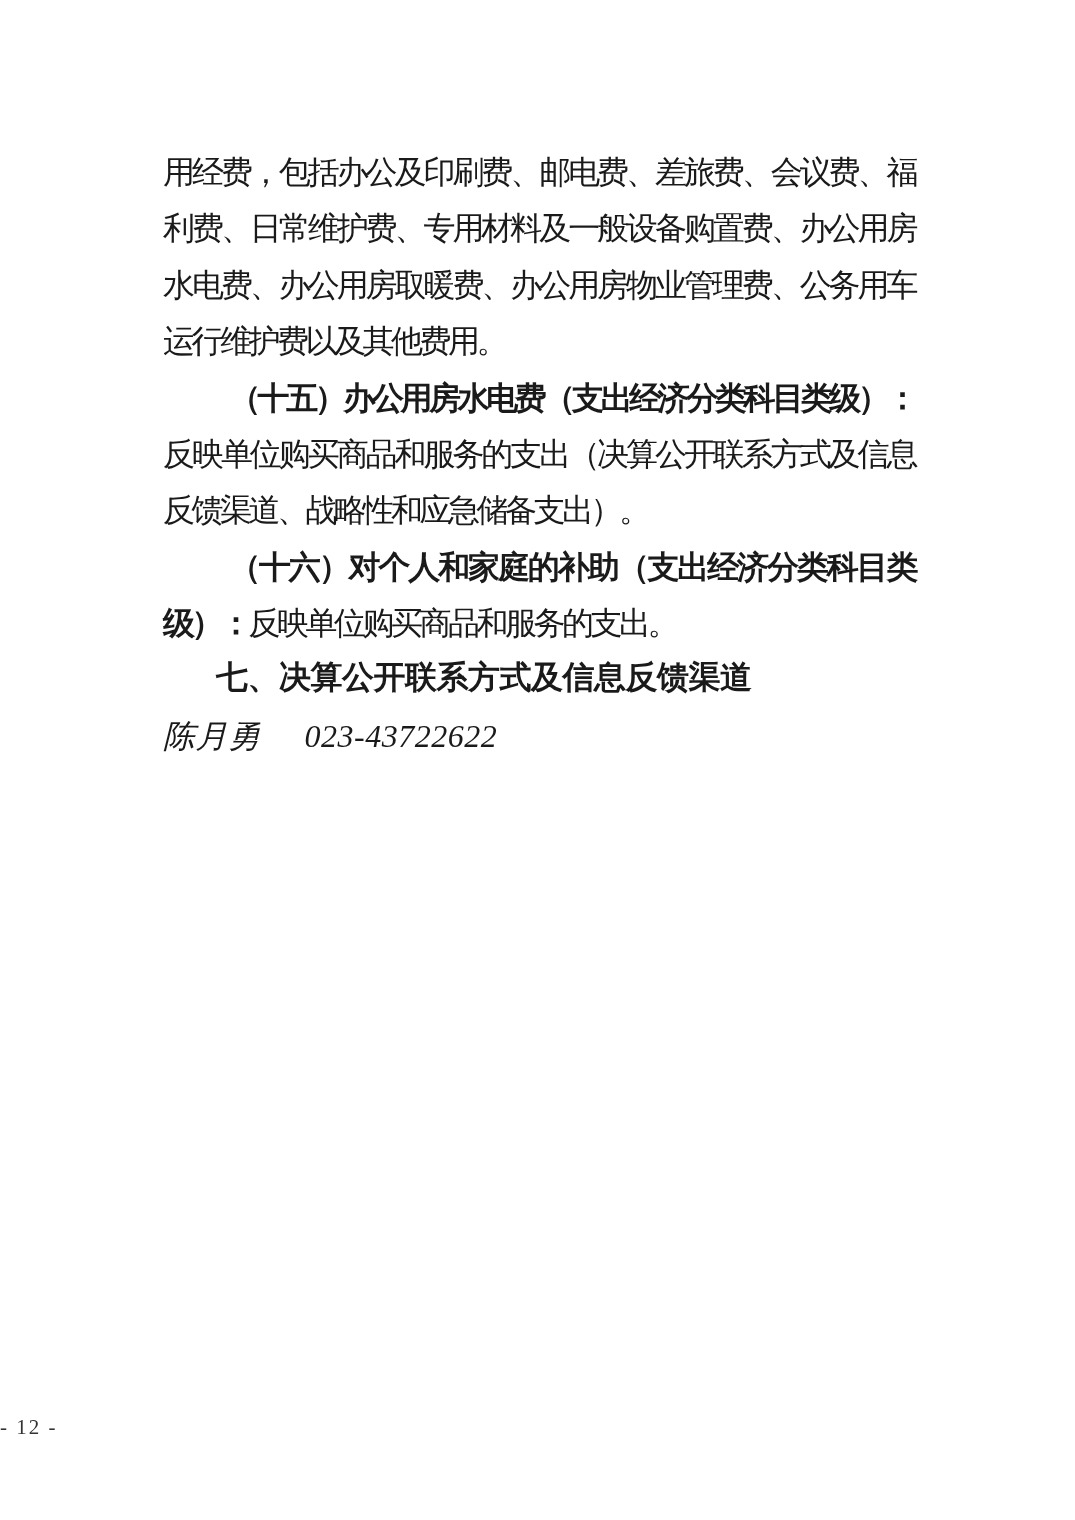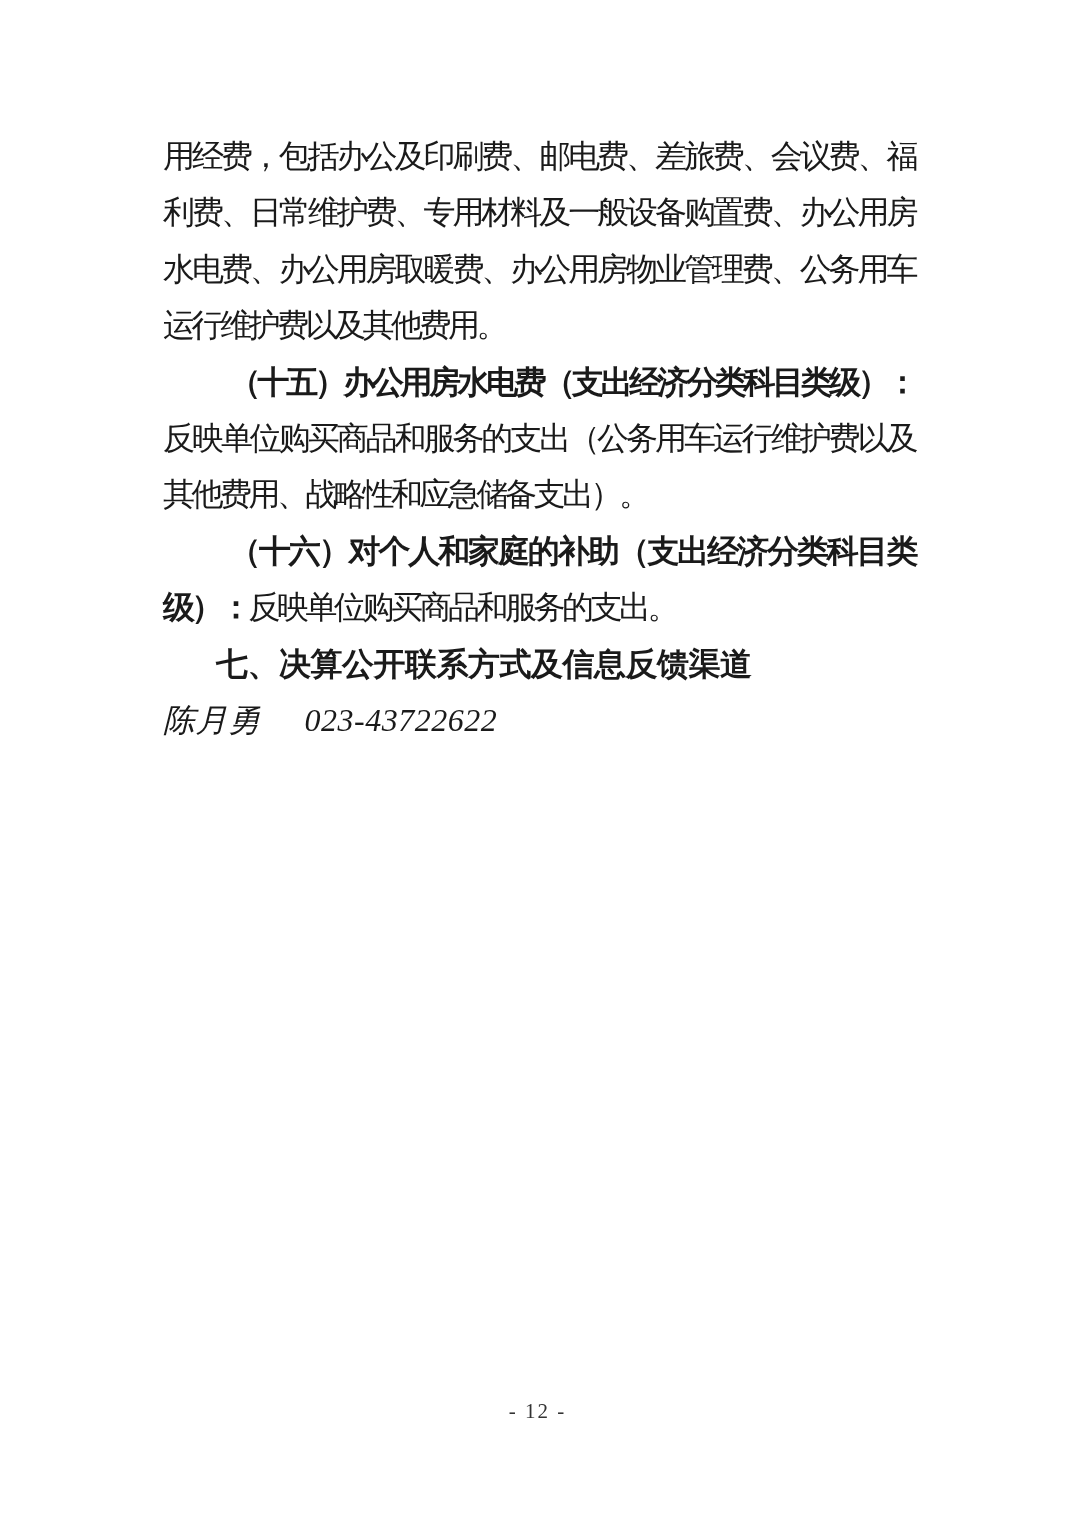--- a/index.html
+++ b/index.html
@@ -4,71 +4,71 @@
 <style>
   html, body { margin: 0; padding: 0; }
   body {
     width: 1075px;
     height: 1520px;
     background: #ffffff;
     position: relative;
     overflow: hidden;
     font-family: "Liberation Serif", serif;
   }
-  .page { position: absolute; inset: 0; }
+  .page { position: absolute; inset: 0; margin-top: 16px; }
   .content {
     position: absolute;
     left: 163px;
     top: 128px;
     width: 752px;
     color: #1a1a1a;
   }
   .para {
     margin: 0;
     font-size: 32px;
     line-height: 56.4px;
     letter-spacing: -3.5px;
     text-align: justify;
     text-justify: inter-character;
     line-break: strict;
   }
   .para .lead { font-weight: 700; }
   .para.indented { text-indent: 66px; }
   .para.heading {
-    font-family: Liberation Serif, serif;
+    font-family: Liberation Mono, monospace;
     font-weight: 700;
     letter-spacing: -0.5px;
     text-indent: 53px;
     text-align: left;
   }
   .para.contact {
     letter-spacing: 0.5px;
     text-align: left;
     font-style: italic;
   }
   .contact-gap { display: inline-block; width: 44px; }
   .footer {
     position: absolute;
     left: 0;
     top: 1399px;
     width: 100%;
-    text-align: center;
+    text-align: left;
     font-size: 21px;
     letter-spacing: 2px;
     color: #333333;
   }
 </style>
 </head>
 <body style="background: rgb(255, 255, 255);">
 
 <div class="page">
   <div class="content" style="color: rgb(26, 26, 26);">
     <div>
         <p class="para body"><span class="body-text">用经费，包括办公及印刷费、邮电费、差旅费、会议费、福利费、日常维护费、专用材料及一般设备购置费、办公用房水电费、办公用房取暖费、办公用房物业管理费、公务用车运行维护费以及其他费用。</span></p>
-        <p class="para body indented"><span class="lead">（十五）办公用房水电费（支出经济分类科目类级）：</span><span class="body-text">反映单位购买商品和服务的支出（公务用车运行维护费以及其他费用、战略性和应急储备支出）。</span></p>
+        <p class="para body indented"><span class="lead">（十五）办公用房水电费（支出经济分类科目类级）：</span><span class="body-text">反映单位购买商品和服务的支出（决算公开联系方式及信息反馈渠道、战略性和应急储备支出）。</span></p>
         <p class="para body indented"><span class="lead">（十六）对个人和家庭的补助（支出经济分类科目类级）：</span><span class="body-text">反映单位购买商品和服务的支出。</span></p>
         <p class="para heading indented"><span class="lead">七、决算公开联系方式及信息反馈渠道</span></p>
       </div>
     <p class="para contact"><span>陈月勇</span><span class="contact-gap"></span><span>023-43722622</span></p>
   </div>
   <div class="footer">
     <span>- 12 -</span>
   </div>
 </div>
 

